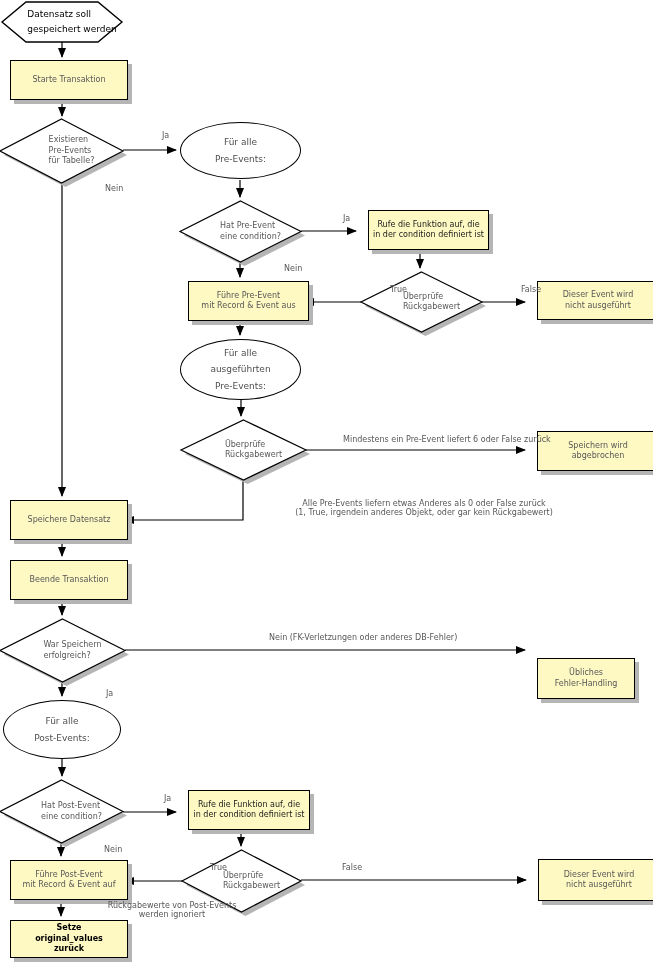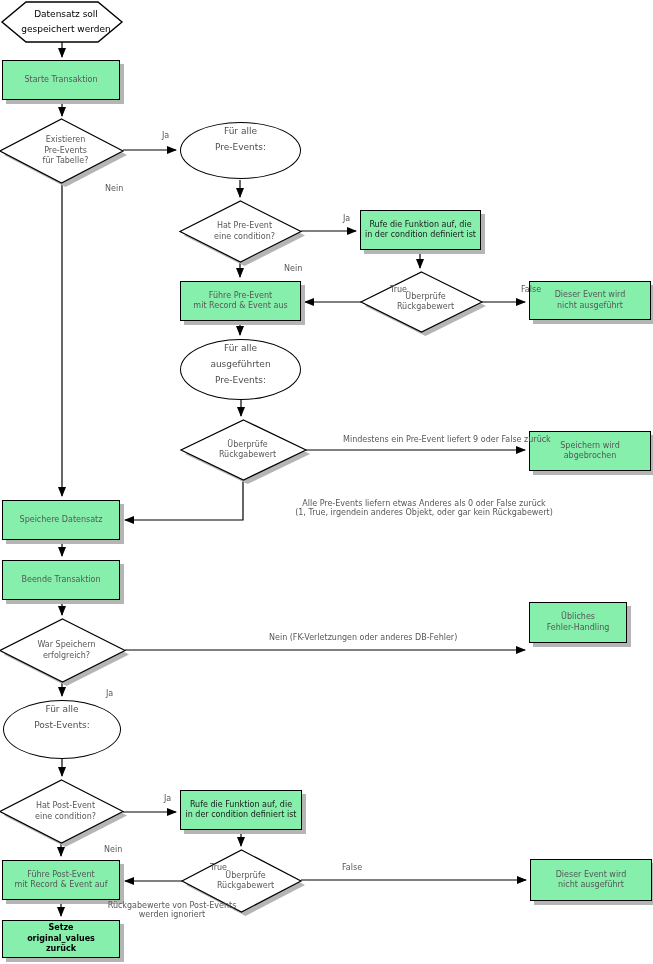--- a/index.html
+++ b/index.html
@@ -2,32 +2,32 @@
 <html><head>
 <meta charset="utf-8">
 <style>
   * { margin:0; padding:0; box-sizing:border-box; }
   html,body { background:#ffffff; }
   body { font-family:"DejaVu Sans", sans-serif; }
   .canvas { position:relative; width:653px; height:964px; background:#ffffff; overflow:hidden; }
   svg.wires { position:absolute; left:0; top:0; z-index:1; }
   .node { position:absolute; z-index:2; }
   .rect {
-    background:#86efac; border:1px solid #000000;
+    background:#fef9c3; border:1px solid #000000;
     box-shadow:4px 4px 0 #b5b5b5;
-    display:flex; align-items:center; justify-content:center; text-align:center;
+    display:flex; align-items:center; justify-content:center; text-align:center;margin-left:8px;
   }
   .ellipse {
     background:#ffffff; border:1.3px solid #000000; border-radius:50%;
-    display:flex; align-items:flex-start; justify-content:center; text-align:center;
+    display:flex; align-items:center; justify-content:center; text-align:center;
   }
   .poly svg { position:absolute; left:0; top:0; overflow:visible; }
   .poly .plabel {
-    position:absolute; left:4px; top:0; width:100%; height:100%;
-    display:flex; align-items:center; justify-content:center; text-align:center;
+    position:absolute; left:10px; top:0; width:100%; height:100%;
+    display:flex; align-items:center; justify-content:center; text-align:left;
   }
   .shape  { fill:#ffffff; stroke:#000000; stroke-width:1.2; }
   .hexshape { fill:#ffffff; stroke:#000000; stroke-width:1.4; }
   .shadow { fill:#b5b5b5; stroke:none; }
   .lbl, .plabel { font-size:8px; color:#575757; line-height:1.3; white-space:pre-line; }
   .t-black  { color:#000000; font-size:9px; line-height:1.7; }
   .t-loose  { font-size:9px; line-height:1.8; color:#4f4f4f; }
   .t-dark   { color:#1a1a1a; line-height:1.25; }
   .t-bold   { color:#000000; font-weight:bold; line-height:1.35; }
   .elabel {
@@ -167,21 +167,21 @@
 
   <div class="node poly" style="left:0px;top:619px;width:125px;height:63px">
     <svg width="130" height="68">
       <polygon class="shadow" points="66.5,4 129,35.5 66.5,67 4,35.5"></polygon>
       <polygon class="shape" points="62.5,0 125,31.5 62.5,63 0,31.5"></polygon>
     </svg>
     <div class="plabel">War Speichern
 erfolgreich?</div>
   </div>
 
-  <div class="node rect" style="left:529px;top:602px;width:98px;height:41px">
+  <div class="node rect" style="left:529px;top:658px;width:98px;height:41px">
     <span class="lbl">Übliches
 Fehler-Handling</span>
   </div>
 
   <div class="node ellipse" style="left:3px;top:700px;width:118px;height:59px">
     <span class="lbl t-loose">Für alle
 Post-Events:</span>
   </div>
 
   <div class="node poly" style="left:0px;top:780px;width:123px;height:63px">
@@ -222,21 +222,21 @@
 original_values
 zurück</span>
   </div>
 
   <div class="elabel" style="left:122px;top:131px">Ja</div>
   <div class="elabel" style="left:65px;top:184px">Nein</div>
   <div class="elabel" style="left:303px;top:214px">Ja</div>
   <div class="elabel" style="left:244px;top:264px">Nein</div>
   <div class="elabel" style="left:350px;top:285px">True</div>
   <div class="elabel" style="left:481px;top:285px">False</div>
-  <div class="elabel" style="left:303px;top:435px">Mindestens ein Pre-Event liefert 9 oder False zurück</div>
+  <div class="elabel" style="left:303px;top:435px">Mindestens ein Pre-Event liefert 6 oder False zurück</div>
   <div class="elabel center" style="left:234px;top:499px;width:300px">Alle Pre-Events liefern etwas Anderes als 0 oder False zurück
 (1, True, irgendein anderes Objekt, oder gar kein Rückgabewert)</div>
   <div class="elabel" style="left:229px;top:633px">Nein (FK-Verletzungen oder anderes DB-Fehler)</div>
   <div class="elabel" style="left:66px;top:689px">Ja</div>
   <div class="elabel" style="left:124px;top:794px">Ja</div>
   <div class="elabel" style="left:64px;top:845px">Nein</div>
   <div class="elabel" style="left:170px;top:863px">True</div>
   <div class="elabel" style="left:302px;top:863px">False</div>
   <div class="elabel center" style="left:63px;top:901px;width:138px">Rückgabewerte von Post-Events
 werden ignoriert</div>

